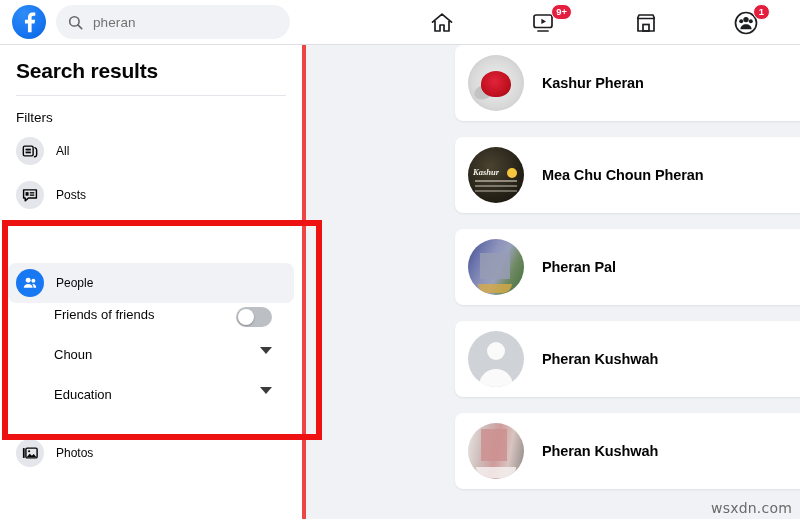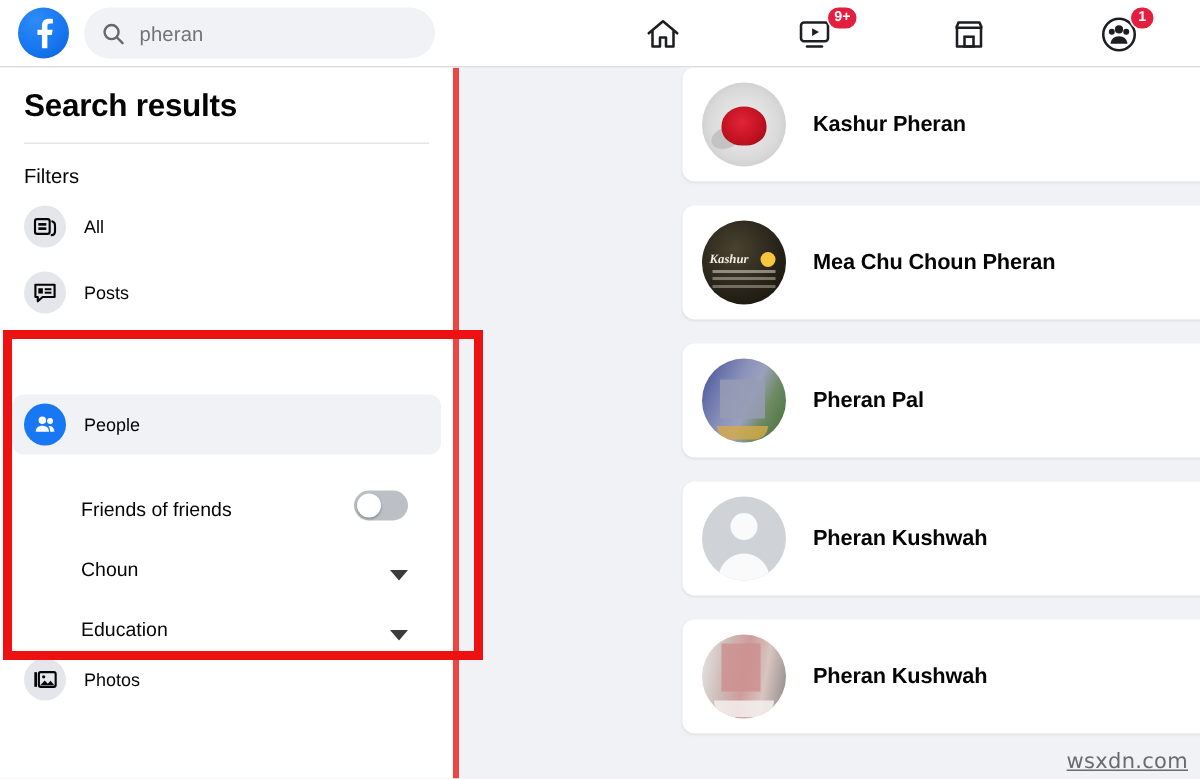--- a/index.html
+++ b/index.html
@@ -86,21 +86,21 @@
     width: 28px; height: 28px; border-radius: 50%;
     background: #e4e6eb; color: #050505;
     display: flex; align-items: center; justify-content: center;
     flex: 0 0 auto;
   }
   .sb-ico.blue { background: #1877f2; color: #ffffff; }
   .sb-ico svg { display: block; }
   .sb-label { margin-left: 12px; font-size: 12px; color: #050505; }
 
   .sub-row {
-    display: flex; align-items: flex-end; justify-content: space-between;
+    display: flex; align-items: flex-start; justify-content: space-between;
     height: 40px; padding: 0 22px 0 46px;
   }
   .sub-label { font-size: 13px; color: #050505; }
   .toggle {
     width: 36px; height: 20px; border-radius: 10px; background: #bcc0c4;
     position: relative; flex: 0 0 auto;
   }
   .toggle .knob {
     position: absolute; top: 2px; left: 2px;
     width: 16px; height: 16px; border-radius: 50%; background: #fff;
@@ -199,21 +199,20 @@
   .av-blur2 .bot {
     position: absolute; left: 8px; bottom: 1px; width: 40px; height: 11px;
     background: rgba(244,240,238,.85); border-radius: 0 0 18px 18px;
   }
 
   .watermark {
     position: absolute; right: 8px; bottom: 3px;
     font-size: 14px; color: #6a6a6a;
     font-family: "DejaVu Sans", sans-serif;
     letter-spacing: .2px;
-    text-decoration: underline;
   }
 </style>
 </head>
 <body>
 
 <div class="app">
 
   <div class="header">
     <div class="fb-logo">
       <svg viewBox="0 0 34 34" aria-hidden="true">

